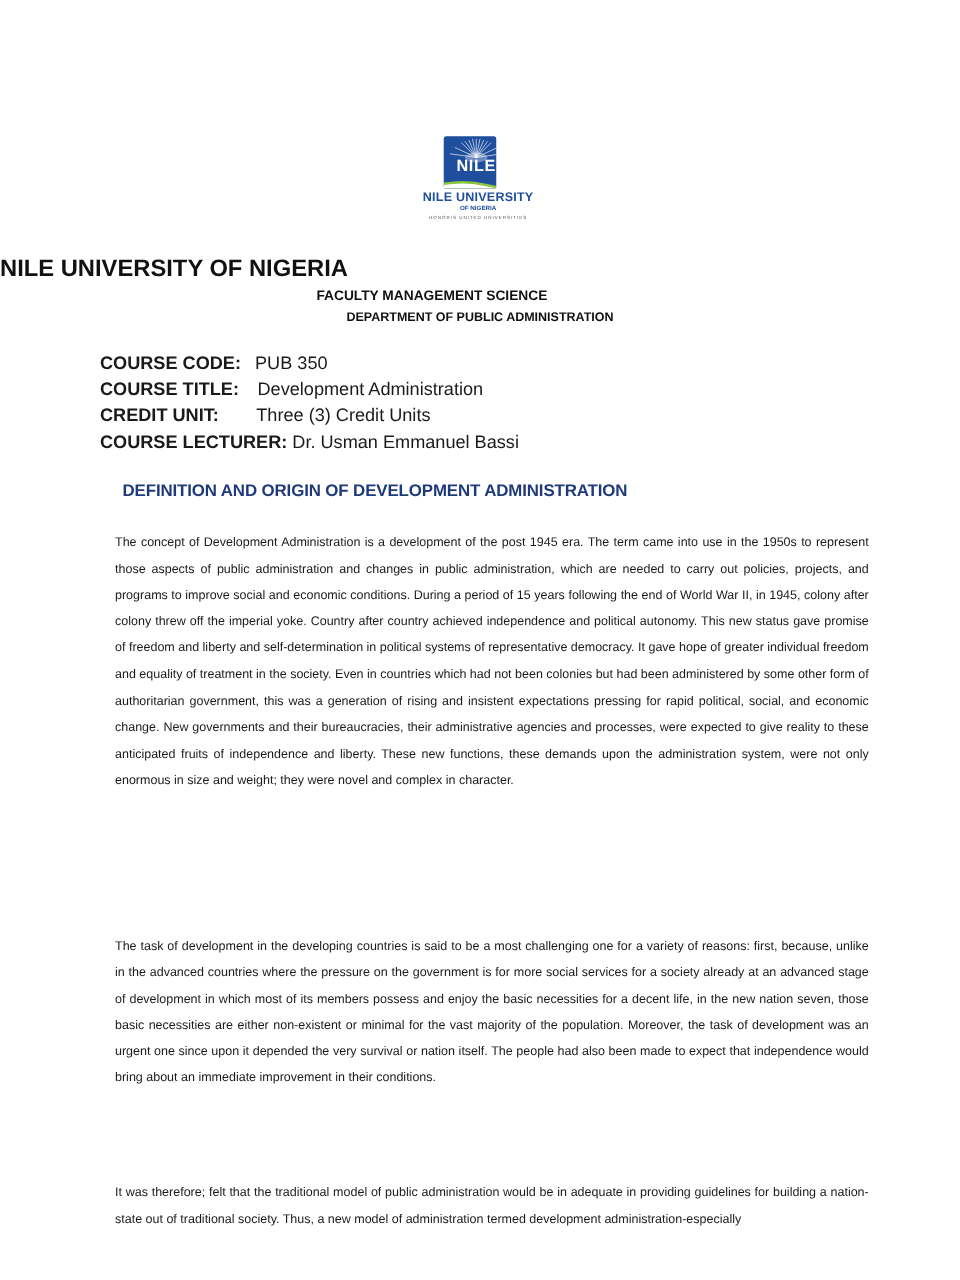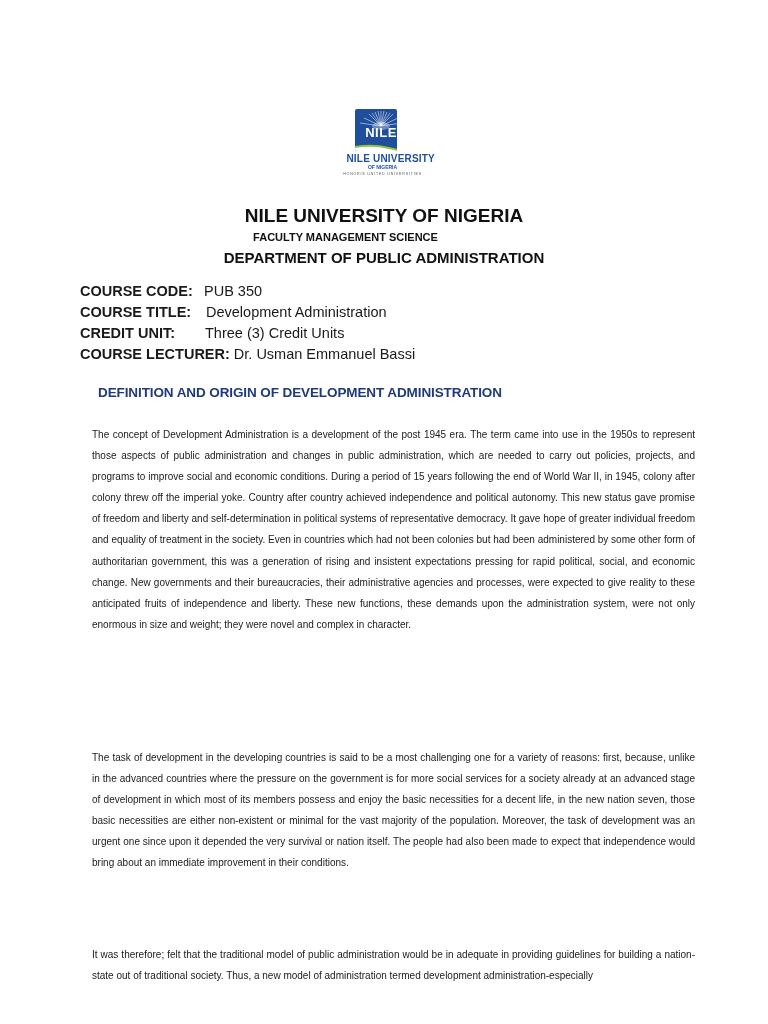--- a/index.html
+++ b/index.html
@@ -7,33 +7,33 @@
          font-family: "Liberation Sans", sans-serif; color: #1a1a1a; }
   .page { position: absolute; left: 0; top: 0; width: 768px; height: 1024px; }
 
   .logo { position: absolute; left: 330px; top: 107px; width: 105px; height: 75px; }
   .logo-badge { position: absolute; left: 25px; top: 2px; width: 42px; height: 42px;
                 background: #1f4e9c; border-radius: 2px; overflow: hidden; }
   .logo-badge .rays { position: absolute; left: 0; top: 0; width: 52px; height: 42px; }
   .logo-badge .nile { position: absolute; left: 0; width: 52px; top: 16px; text-align: center;
                       color: #fff; font-weight: bold; font-size: 13px; letter-spacing: 0.5px; }
   .logo-badge .wave { position: absolute; left: 0; bottom: 0; width: 52px; height: 8px; }
-  .logo-name { position: absolute; left: 0; top: 46px; width: 105px; text-align: right;
+  .logo-name { position: absolute; left: 0; top: 46px; width: 105px; text-align: center;
                color: #1f4e9c; font-weight: bold; font-size: 10px; letter-spacing: 0.2px; }
   .logo-sub { position: absolute; left: 0; top: 57px; width: 105px; text-align: center;
               color: #1f4e9c; font-weight: bold; font-size: 5px; }
   .logo-motto { position: absolute; left: 2px; top: 65px; width: 101px; text-align: center;
                 color: #555; font-size: 3.6px; letter-spacing: 0.8px; }
 
-  .uni-title { position: absolute; left: 0; top: 205px; width: 768px; text-align: center;
+  .uni-title { position: absolute; left: 0; top: 205px; width: 768px; 
                font-size: 19px; font-weight: bold; color: #111; }
   .faculty { position: absolute; left: 0; top: 231px; width: 691px; text-align: center;
              font-size: 11px; font-weight: bold; color: #111; }
   .dept { position: absolute; left: 0; top: 249px; width: 768px; text-align: center;
-          font-size: 15px; font-weight: bold; color: #111; }
+          font-size: 10px; font-weight: bold; color: #111; }
 
   .course-info { position: absolute; left: 80px; top: 281px; font-size: 14.5px; line-height: 21px; }
   .course-row { white-space: nowrap; }
   .course-row .lbl { font-weight: bold; display: inline-block; }
   .course-row .val { display: inline-block; }
   .lbl-code { width: 124px; }
   .lbl-title { width: 126px; }
   .lbl-credit { width: 125px; }
   .lbl-lect { width: auto; margin-right: 4px; }
 

